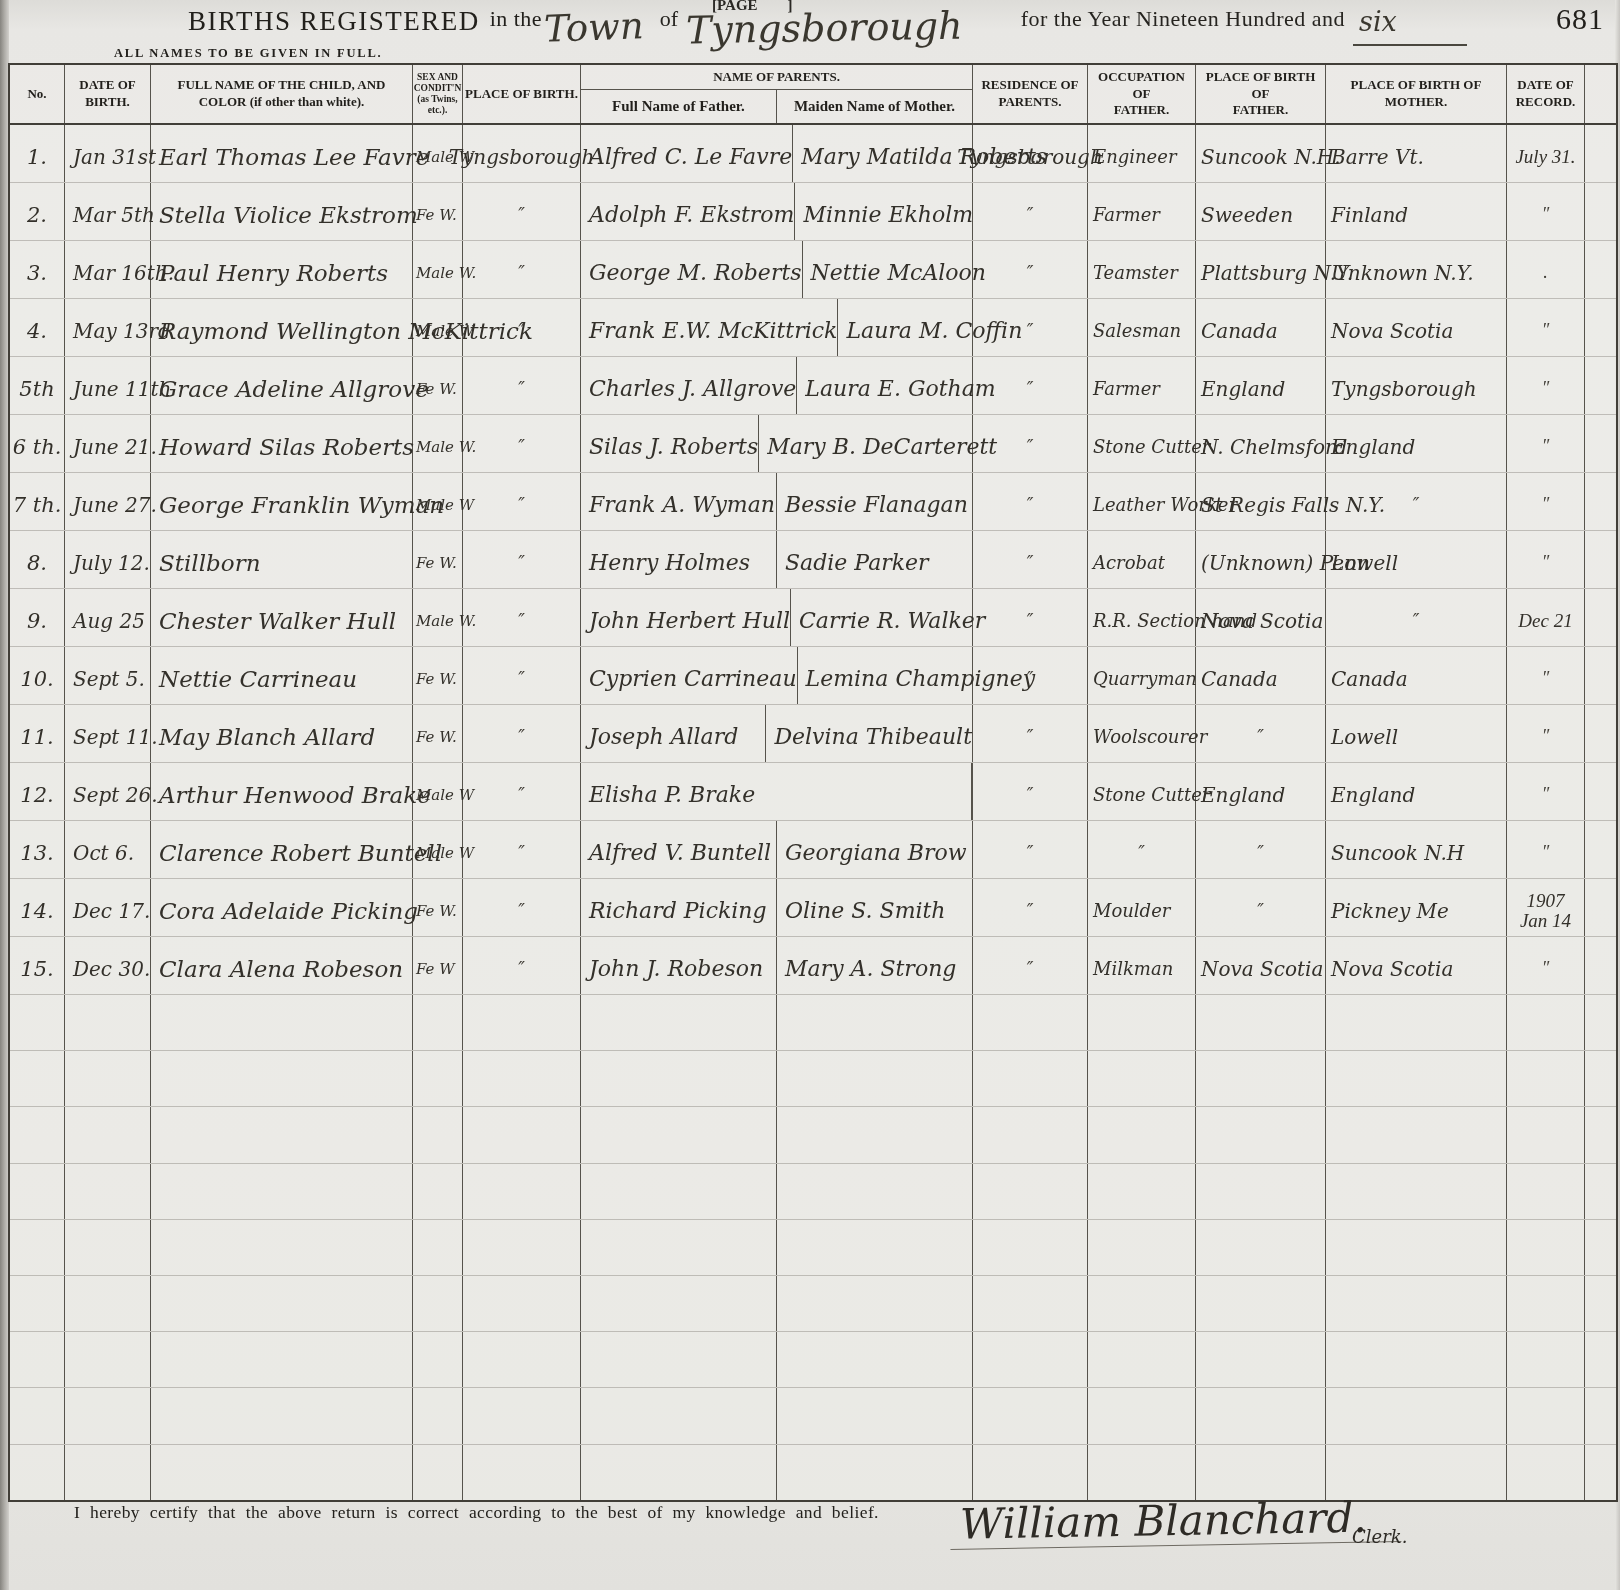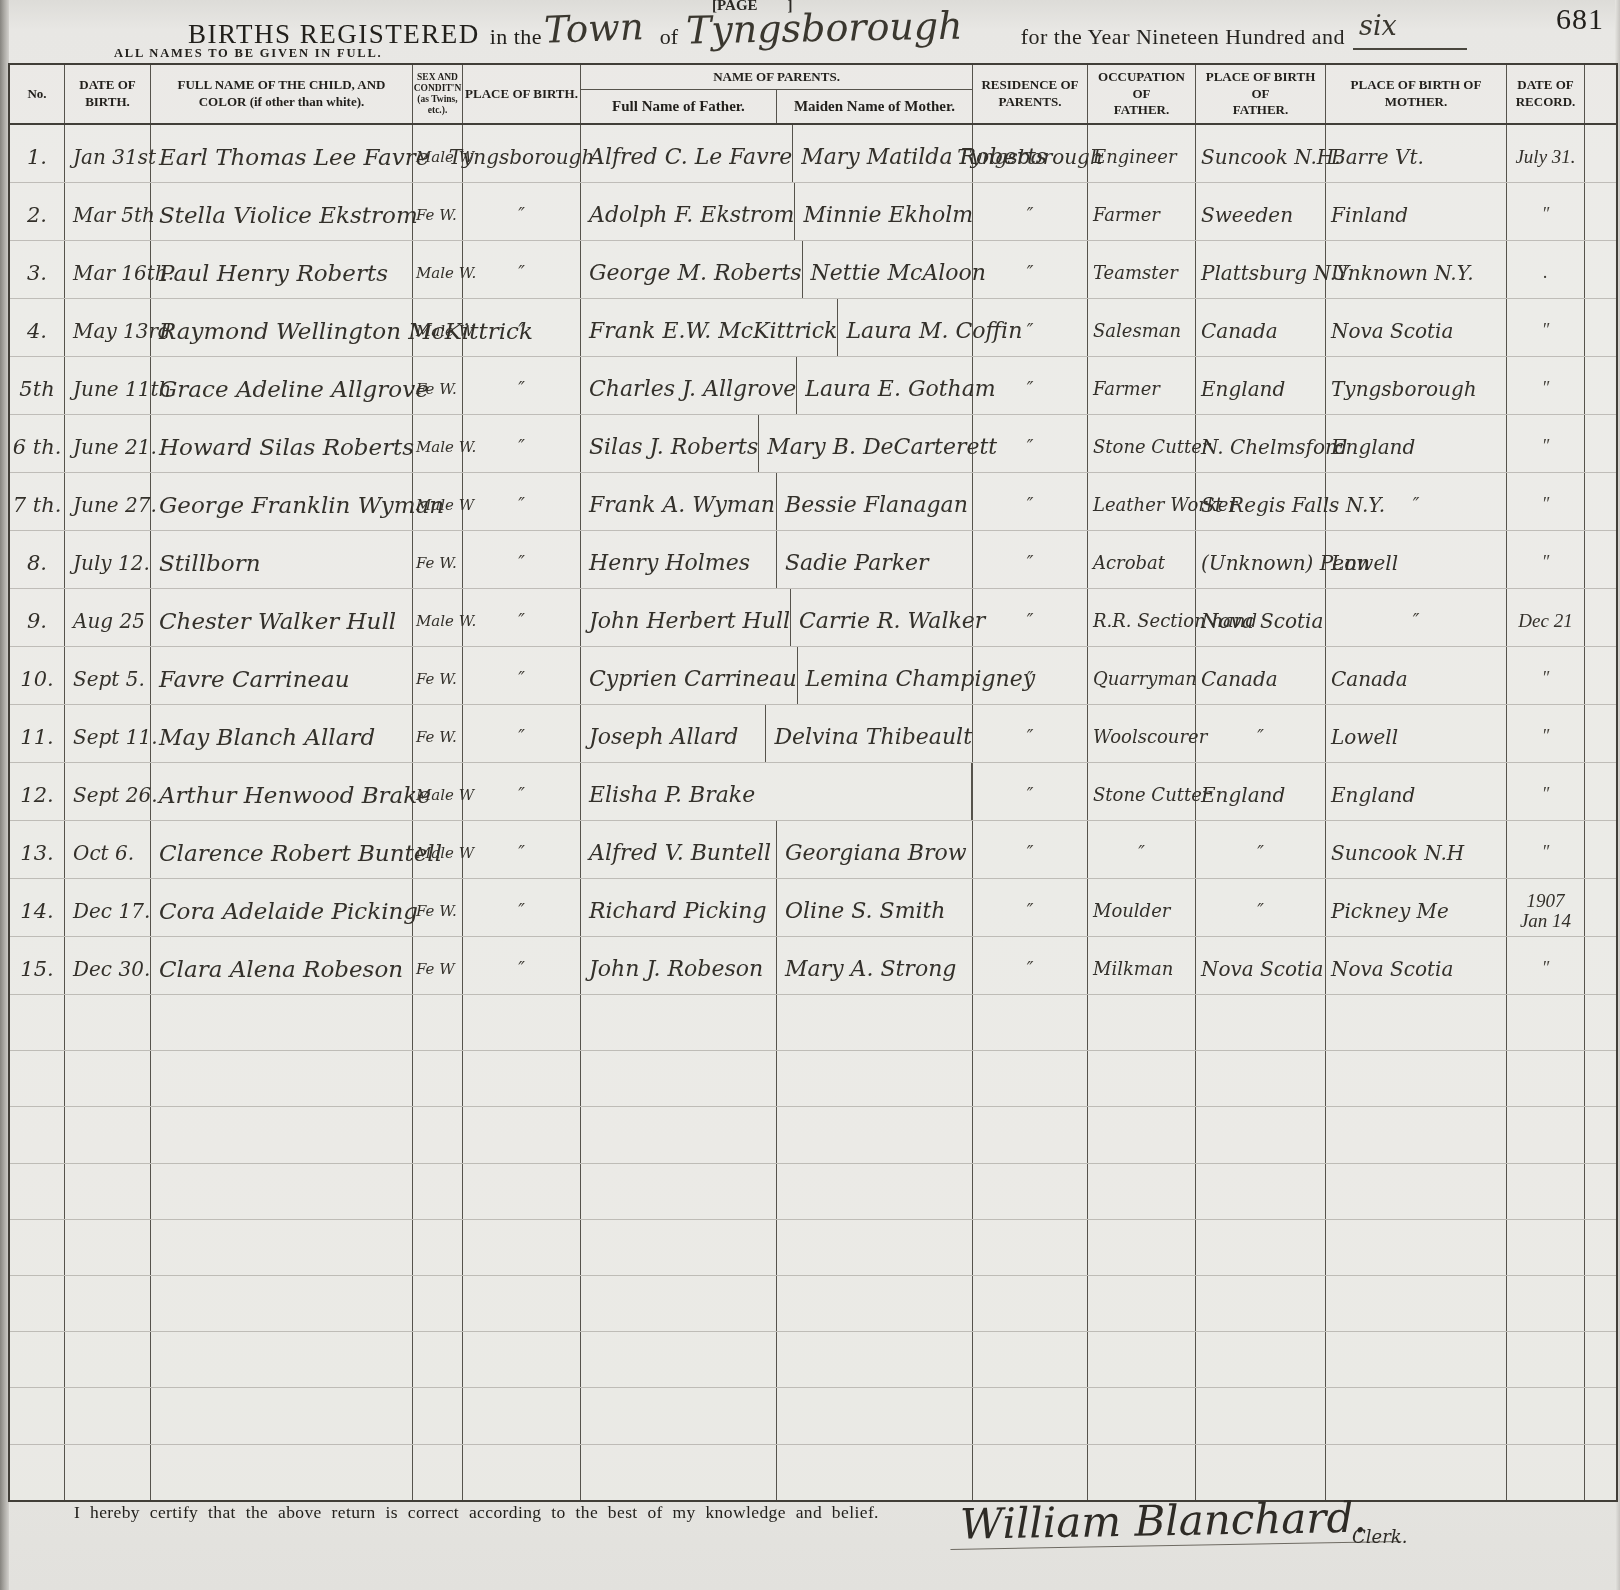--- a/index.html
+++ b/index.html
@@ -9,21 +9,21 @@
       linear-gradient(180deg, #dddcd8 0px, #e8e7e4 30px, #eae9e6 300px, #e8e7e3 900px, #e6e5e1 1400px, #e2e1dd 1590px);
     font-family:"Liberation Serif", serif; color:#262420;
   }
   .edge-left{position:absolute;left:0;top:0;width:9px;height:100%;
     background:linear-gradient(90deg,#86847f 0px,#aaa8a3 4px,#d2d0cc 9px);}
   .edge-right{position:absolute;right:0;top:0;width:5px;height:100%;background:linear-gradient(270deg,#c6c4c0,#e6e5e1);}
 
   
   .page-bracket{position:absolute;left:712px;top:-3px;font-weight:bold;font-size:15px;white-space:pre;color:#2a2824;}
   .page-number{position:absolute;right:16px;top:2px;font-size:30px;color:#22201c;letter-spacing:1px;}
-  .title-line{position:absolute;left:188px;top:6px;display:flex;align-items:flex-end;white-space:nowrap;}
+  .title-line{position:absolute;left:188px;top:6px;display:flex;align-items:flex-start;white-space:nowrap;}
   .t-print{font-size:27px;letter-spacing:1.5px;color:#22201c;}
   .t-small{font-size:22px;letter-spacing:0.5px;margin-left:10px;color:#22201c;}
   .hand{font-family:"DejaVu Serif", serif;font-style:italic;color:#3a372f;}
   .t-town{font-size:37px;margin-left:2px;transform:rotate(-2deg);}
   .t-of{font-size:22px;margin-left:16px;}
   .t-name{font-size:38px;margin-left:8px;margin-right:30px;transform:rotate(-1deg);}
   .t-year{font-size:22px;letter-spacing:0.5px;margin-left:28px;}
   .t-six{font-size:27px;margin-left:8px;border-bottom:2px solid #4a473f;padding:0 70px 7px 6px;}
   .instruction{position:absolute;left:114px;top:46px;font-size:12.5px;font-weight:bold;letter-spacing:1.8px;color:#22201c;}
 
@@ -276,21 +276,21 @@
     <div class="cell c-res ditto">″</div>
     <div class="cell c-occ">R.R. Section hand</div>
     <div class="cell c-pobf">Nova Scotia</div>
     <div class="cell c-pobm ditto">″</div>
     <div class="cell c-rec">Dec 21</div>
     <div class="cell last"></div>
   </div>
         <div class="row">
     <div class="cell c-no">10.</div>
     <div class="cell c-dob">Sept 5.</div>
-    <div class="cell c-child">Favre Carrineau</div>
+    <div class="cell c-child">Nettie Carrineau</div>
     <div class="cell c-sex">Fe W.</div>
     <div class="cell c-pob ditto">″</div>
     <div class="parents-pair">
       <div class="cell c-father">Cyprien Carrineau</div>
       <div class="cell c-mother">Lemina Champigney</div>
     </div>
     <div class="cell c-res ditto">″</div>
     <div class="cell c-occ">Quarryman</div>
     <div class="cell c-pobf">Canada</div>
     <div class="cell c-pobm">Canada</div>

